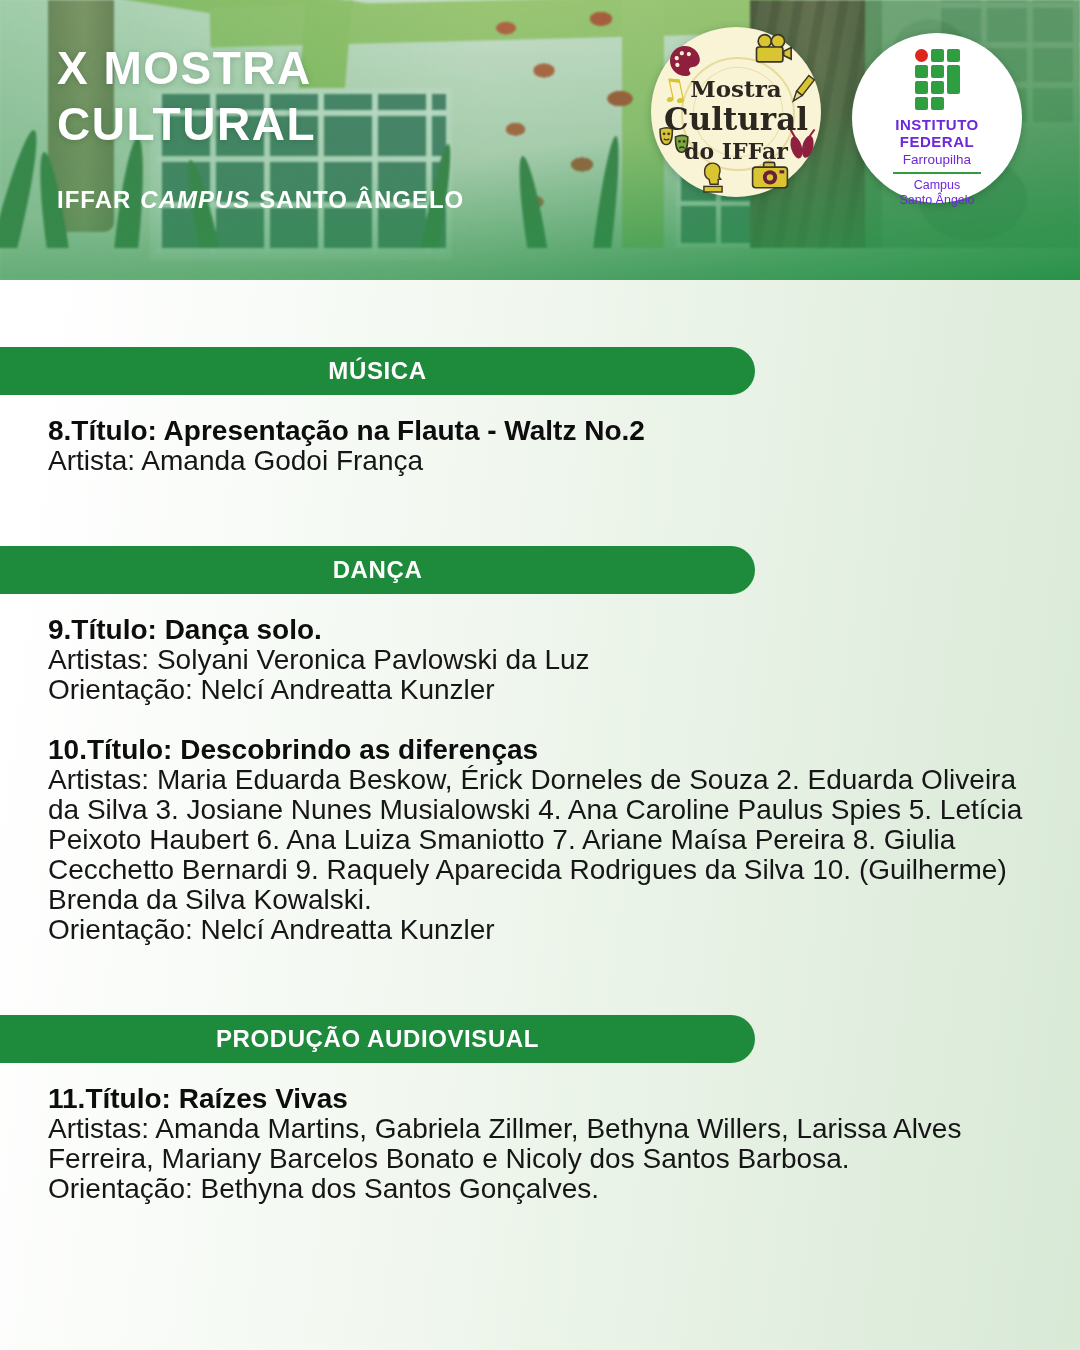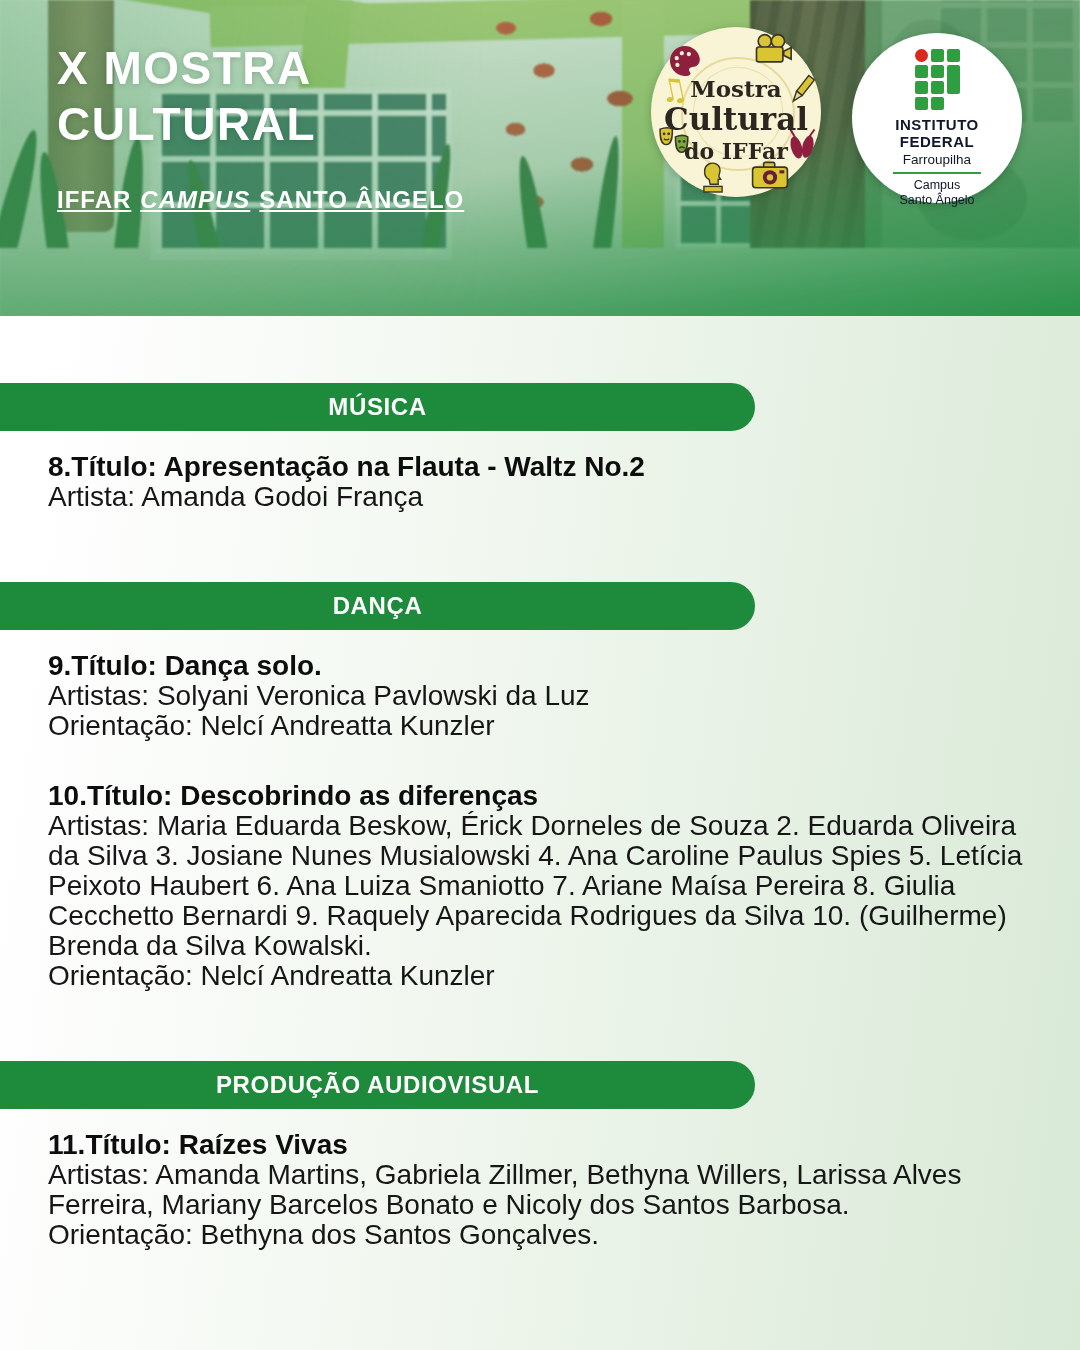--- a/index.html
+++ b/index.html
@@ -3,21 +3,21 @@
 <meta charset="utf-8">
 <style>
   html,body{margin:0;padding:0;background:#888;}
   .poster{
     position:relative;width:1080px;height:1350px;overflow:hidden;
     font-family:"Liberation Sans",sans-serif;
     background:linear-gradient(97deg,#ffffff 6%,#f1f7ef 45%,#d8e9d6 100%);
   }
 
   
-  .header{position:relative;width:1080px;height:316px;overflow:hidden;}
+  .header{position:relative;width:1080px;height:280px;overflow:hidden;}
   .photo{position:absolute;inset:0;background:#e3ebdf;filter:blur(1.2px) saturate(.95);}
   .photo>div{position:absolute;}
   .ph-wall{inset:0;background:linear-gradient(180deg,#f0f3ec 0%,#e6ecdf 60%,#dfe7d8 100%);}
   .ph-beam-top{left:210px;top:0;width:580px;height:40px;background:#b4d376;transform:rotate(-1.5deg);}
   .ph-beam-diag{left:60px;top:-18px;width:340px;height:34px;background:#aed06e;transform:rotate(9deg);}
   .ph-col-1{left:300px;top:0;width:46px;height:150px;background:#aed06e;transform:skewX(-5deg);}
   .ph-col-2{left:622px;top:0;width:42px;height:248px;background:#b6d57a;}
   .ph-win-left{left:150px;top:88px;width:290px;height:160px;background:
       repeating-linear-gradient(90deg,rgba(255,255,255,.95) 0 6px,rgba(255,255,255,0) 6px 54px),
       repeating-linear-gradient(0deg,rgba(255,255,255,.95) 0 6px,rgba(255,255,255,0) 6px 46px),#4b7a72;
@@ -48,58 +48,58 @@
       radial-gradient(13px 9px at 35% 86%,#d8503a 70%,rgba(0,0,0,0) 71%);}
   .overlay{position:absolute;inset:0;background:
       linear-gradient(172deg,rgba(86,168,104,.18) 0%,rgba(58,150,84,.38) 52%,rgba(42,145,73,.85) 86%,#2a9249 99%);}
   .overlay2{position:absolute;inset:0;background:linear-gradient(90deg,rgba(42,146,73,.30),rgba(42,146,73,0) 45%);}
 
   .title-block{position:absolute;left:57px;top:40px;color:#fff;}
   .title-block h1{margin:0;font-size:46px;line-height:56px;font-weight:700;letter-spacing:1.5px;
       text-shadow:0 1px 6px rgba(20,60,30,.25);}
   .subtitle{position:absolute;left:57px;top:186px;color:#fff;font-size:24px;font-weight:700;letter-spacing:1px;white-space:nowrap;}
   .subtitle .it{font-style:italic;}
-  .subtitle span{margin-right:9px;text-decoration:underline;}
+  .subtitle span{margin-right:9px;}
   .subtitle span:last-child{margin-right:0;}
 
   
   .logo-mostra{position:absolute;left:651px;top:27px;width:170px;height:170px;border-radius:50%;
       background:#faf4d6;box-shadow:0 2px 8px rgba(0,40,15,.25);}
   .logo-mostra .ring{position:absolute;left:30px;top:30px;width:110px;height:110px;border-radius:50%;
       border:2px solid rgba(216,196,110,.55);}
   .logo-mostra .ring2{position:absolute;left:42px;top:40px;width:88px;height:88px;border-radius:50%;
       border:1.5px solid rgba(216,196,110,.45);transform:rotate(20deg);}
   .lm-text{position:absolute;left:0;top:50px;width:170px;text-align:center;color:#2b2620;
       font-family:"DejaVu Serif",serif;line-height:1;}
   .lm-text .m1{font-size:23px;font-weight:700;}
   .lm-text .m2{font-size:31px;font-weight:700;margin-top:4px;}
   .lm-text .m3{font-size:22px;font-weight:700;margin-top:5px;}
   .lm-ic{position:absolute;}
 
   
   .logo-if{position:absolute;left:852px;top:33px;width:170px;height:170px;border-radius:50%;
-      background:#fff;box-shadow:0 2px 8px rgba(0,40,15,.25);text-align:center;color:#0f172a;}
+      background:#fff;box-shadow:0 2px 8px rgba(0,40,15,.25);text-align:center;color:#6d28d9;}
   .if-grid{display:grid;grid-template-columns:repeat(3,13px);grid-auto-rows:13px;gap:3px;
       width:45px;margin:16px auto 6px auto;}
   .if-grid .dot{background:#da291c;border-radius:50%;}
   .if-grid .sq{background:#2f9e41;border-radius:2px;}
   .if-grid .tall{grid-column:3;grid-row:2/4;background:#2f9e41;border-radius:2px;}
   .if-l1{font-size:15px;font-weight:700;letter-spacing:.5px;line-height:17px;}
   .if-l3{font-size:13.5px;line-height:17px;margin-top:1px;}
   .if-hr{width:88px;height:2px;background:#2f9e41;margin:4px auto 4px auto;}
   .if-l4{font-size:12.5px;line-height:15px;}
 
   
   .content{position:relative;padding-top:67px;}
   .banner{width:755px;height:48px;background:#1e8b3c;border-radius:0 26px 26px 0;
       display:flex;align-items:center;justify-content:center;
       color:#fff;font-weight:700;font-size:24px;letter-spacing:.6px;}
   .banner.mt{margin-top:70px;}
   .item{margin-top:21px;padding:0 45px 0 48px;font-size:28px;line-height:30px;color:#161616;}
-  .item + .item{margin-top:40px;}
+  .item + .item{margin-top:30px;}
   .item p{margin:0;}
   .item .t{font-weight:700;color:#0d0d0d;}
 </style>
 </head>
 <body>
 
 <div class="poster">
 
   <header class="header">
     <div class="photo">

